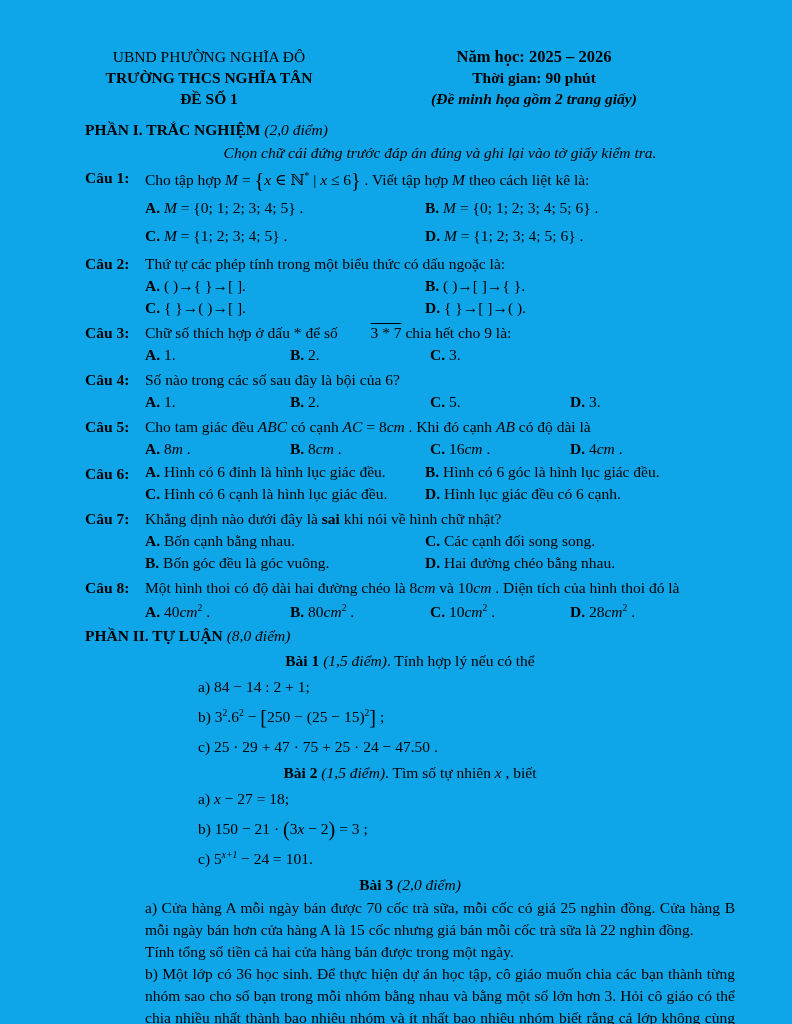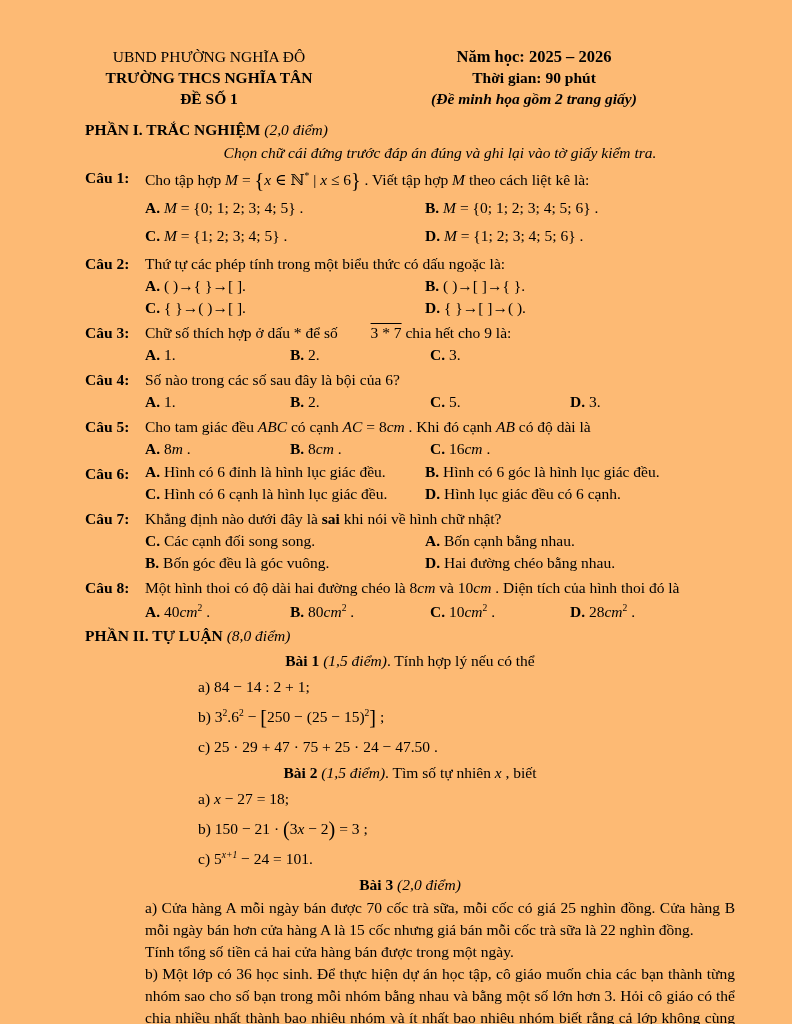--- a/index.html
+++ b/index.html
@@ -1,18 +1,18 @@
 <!DOCTYPE html>
 <html><head>
 <meta charset="utf-8">
 <style>
   * { margin:0; padding:0; box-sizing:border-box; }
   html,body { background:#e8e8e8; }
   .page {
-    width:792px; height:1024px; margin:0 auto; background:#fdba74; color:#000;
+    width:792px; height:1024px; margin:0 auto; background:#0ea5e9; color:#000;
     font-family:"Liberation Serif","DejaVu Serif",serif;
     font-size:15.5px; overflow:hidden; position:relative;
     padding:46px 57px 20px 85px;
   }
   
   .header { display:flex; margin-bottom:10px; }
   .header-left { width:248px; text-align:center; line-height:21px; }
   .header-right { flex:1; text-align:center; line-height:21px; }
   .hl-r  { font-weight:normal; }
   .hl-b  { font-weight:bold; }
@@ -126,20 +126,21 @@
           </div>
         </div>
         <div class="q">
           <div class="q-label">Câu 5:</div>
           <div class="q-body">
             <div class="q-stem"><span class="seg-r">Cho tam giác đều </span><span class="seg-m">ABC</span><span class="seg-r"> có cạnh </span><span class="seg-m">AC</span><span class="seg-n"> = 8</span><span class="seg-m">cm</span><span class="seg-r"> . Khi đó cạnh </span><span class="seg-m">AB</span><span class="seg-r"> có độ dài là</span></div>
             <div class="opt-row cols-4">
               <div class="opt-cell"><span class="seg-b">A. </span><span class="seg-n">8</span><span class="seg-m">m</span><span class="seg-n"> .</span></div>
               <div class="opt-cell"><span class="seg-b">B. </span><span class="seg-n">8</span><span class="seg-m">cm</span><span class="seg-n"> .</span></div>
               <div class="opt-cell"><span class="seg-b">C. </span><span class="seg-n">16</span><span class="seg-m">cm</span><span class="seg-n"> .</span></div>
+              <div class="opt-cell"><span class="seg-b">D. </span><span class="seg-n">4</span><span class="seg-m">cm</span><span class="seg-n"> .</span></div>
             </div>
           </div>
         </div>
         <div class="q">
           <div class="q-label">Câu 6:</div>
           <div class="q-body">
             <div class="opt-row cols-2">
               <div class="opt-cell"><span class="seg-b">A. </span><span class="seg-r">Hình có 6 đỉnh là hình lục giác đều.</span></div>
               <div class="opt-cell"><span class="seg-b">B. </span><span class="seg-r">Hình có 6 góc là hình lục giác đều.</span></div>
             </div>
@@ -147,22 +148,22 @@
               <div class="opt-cell"><span class="seg-b">C. </span><span class="seg-r">Hình có 6 cạnh là hình lục giác đều.</span></div>
               <div class="opt-cell"><span class="seg-b">D. </span><span class="seg-r">Hình lục giác đều có 6 cạnh.</span></div>
             </div>
           </div>
         </div>
         <div class="q">
           <div class="q-label">Câu 7:</div>
           <div class="q-body">
             <div class="q-stem"><span class="seg-r">Khẳng định nào dưới đây là </span><span class="seg-b">sai</span><span class="seg-r"> khi nói về hình chữ nhật?</span></div>
             <div class="opt-row cols-2">
+              <div class="opt-cell"><span class="seg-b">A. </span><span class="seg-r">Bốn cạnh bằng nhau.</span></div>
               <div class="opt-cell"><span class="seg-b">C. </span><span class="seg-r">Các cạnh đối song song.</span></div>
-              <div class="opt-cell"><span class="seg-b">A. </span><span class="seg-r">Bốn cạnh bằng nhau.</span></div>
             </div>
             <div class="opt-row cols-2">
               <div class="opt-cell"><span class="seg-b">B. </span><span class="seg-r">Bốn góc đều là góc vuông.</span></div>
               <div class="opt-cell"><span class="seg-b">D. </span><span class="seg-r">Hai đường chéo bằng nhau.</span></div>
             </div>
           </div>
         </div>
         <div class="q q8-tall">
           <div class="q-label">Câu 8:</div>
           <div class="q-body">

